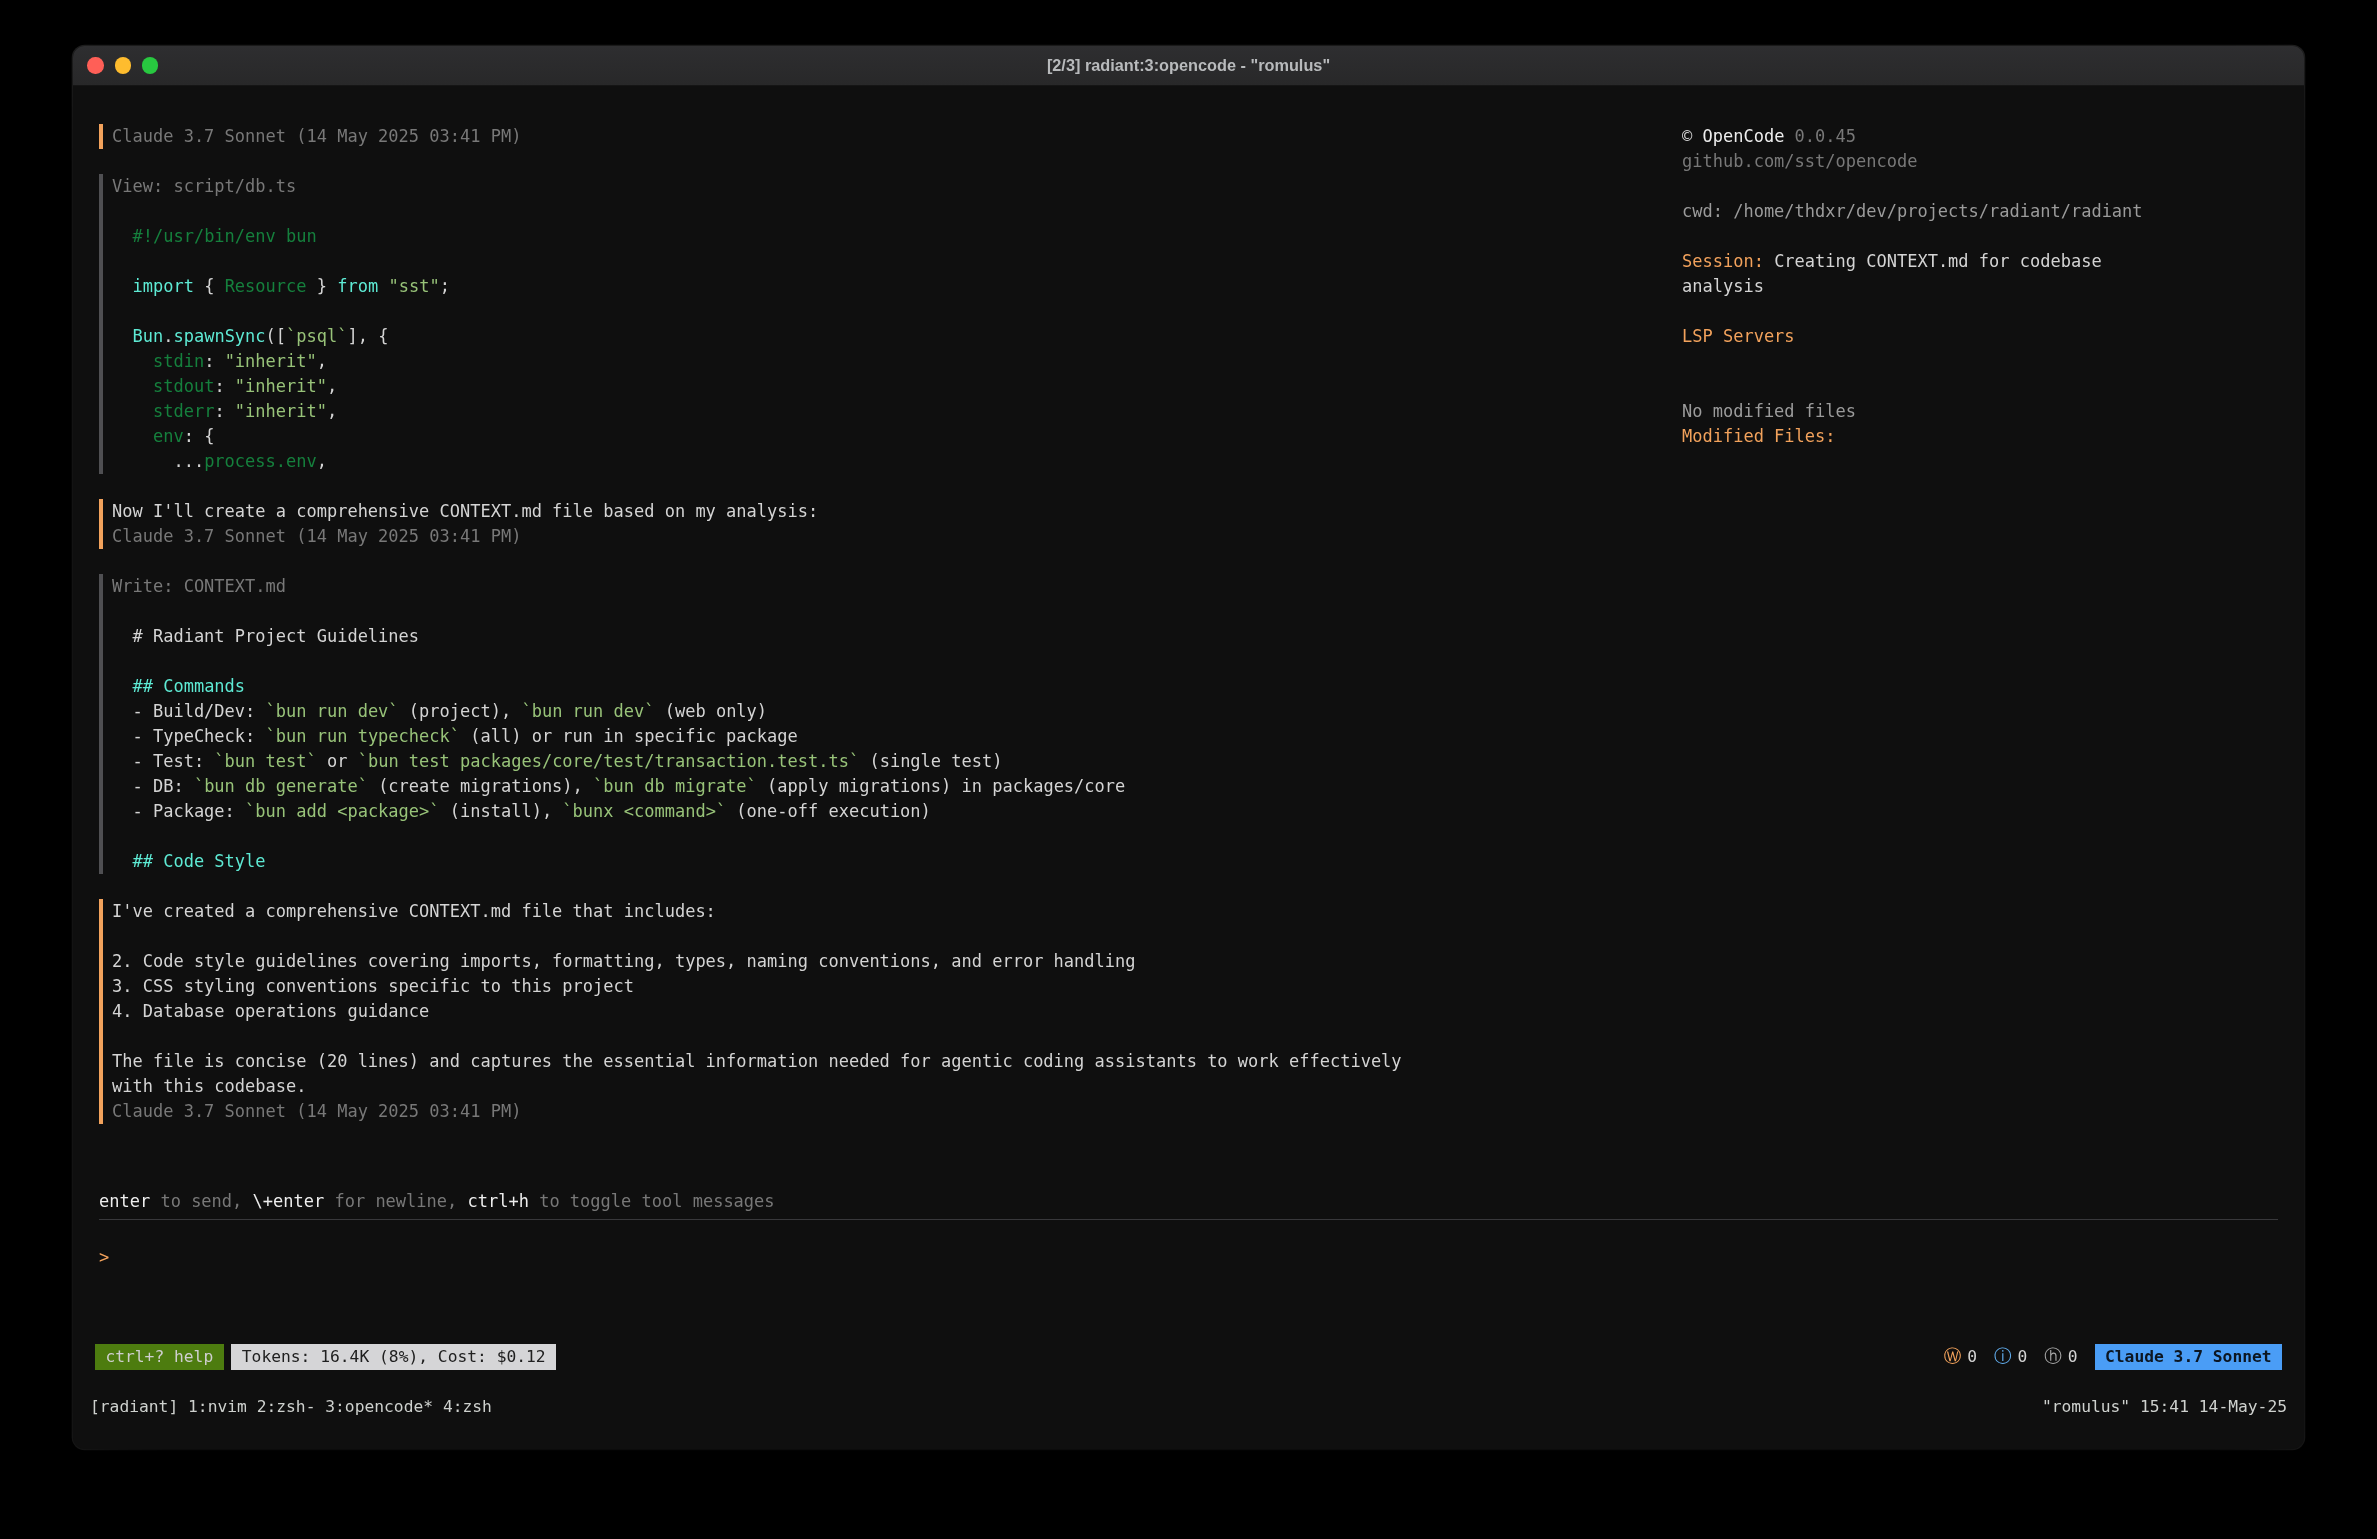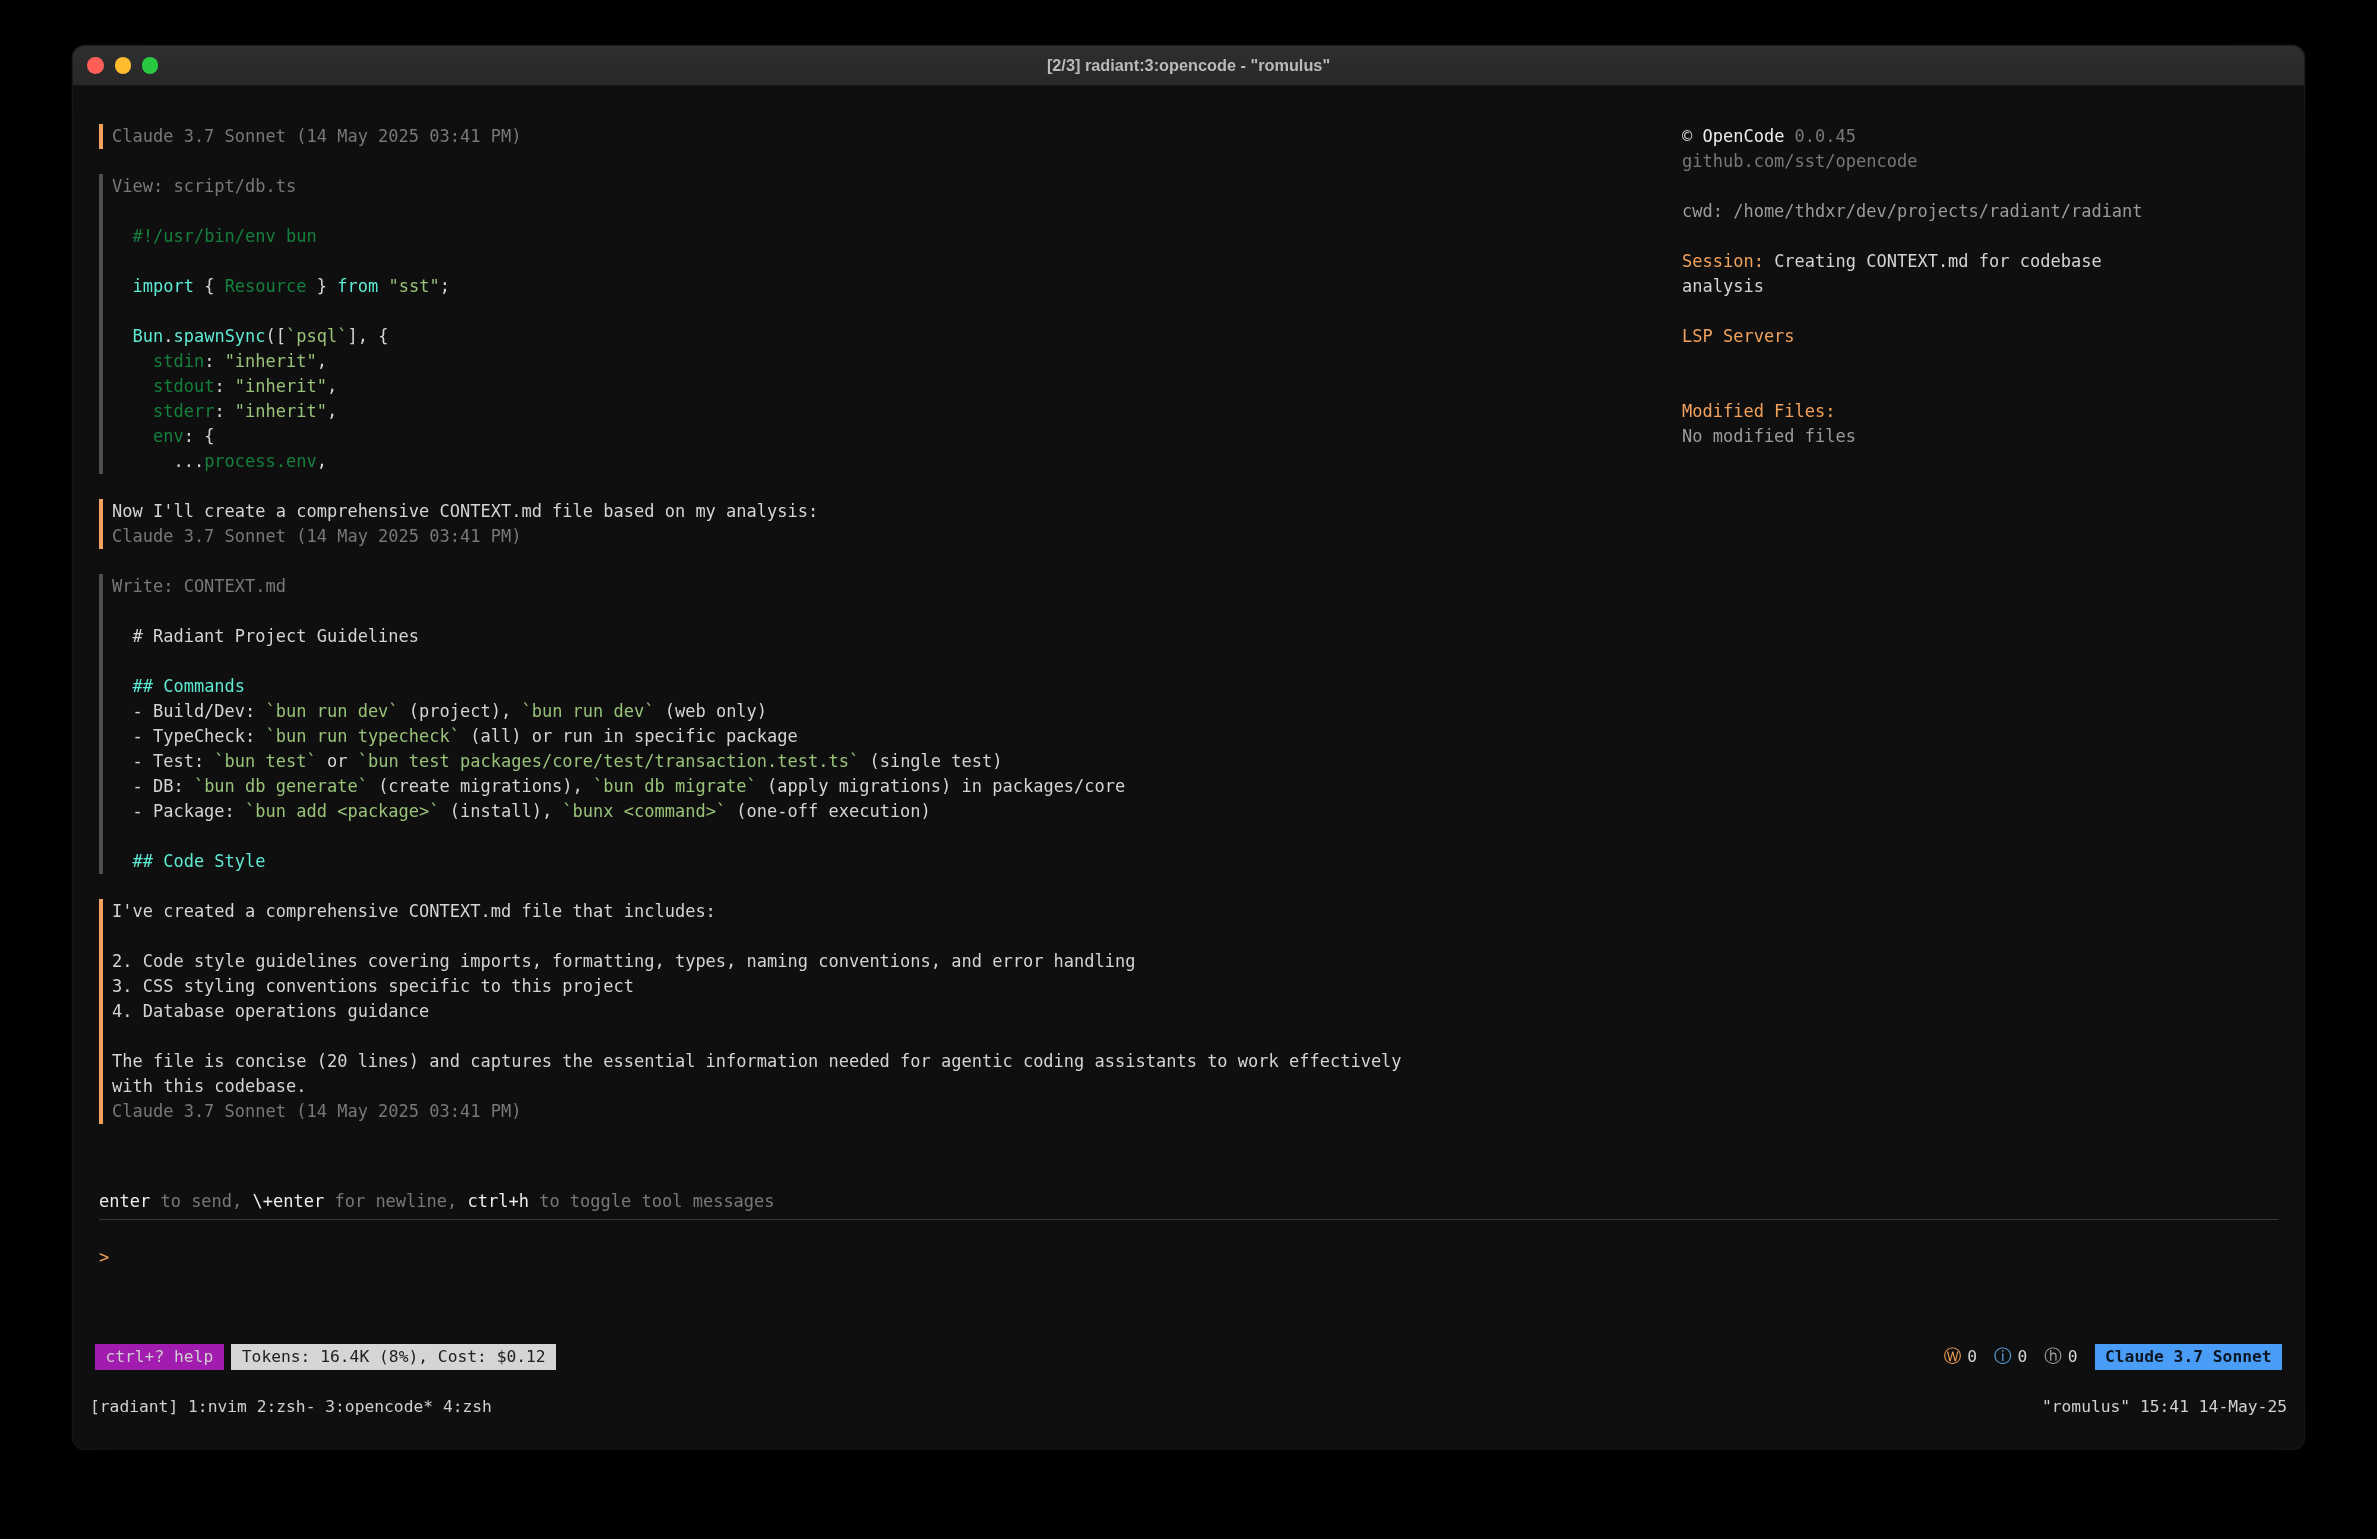--- a/index.html
+++ b/index.html
@@ -23,21 +23,21 @@
   .line{white-space:pre;min-height:25px}
   .c-d{color:#d4d4d4}.c-dim{color:#787878}.c-gry{color:#9b9b9b}.c-wht{color:#eeeeee}
   .c-b{font-weight:normal}
   .c-org{color:#f2a25c}.c-red{color:#15803d}.c-grn{color:#98c379}.c-blu{color:#5eead4}
   .editor{flex:none;padding:19.6px 26px 0 26px}
   .editor-hr{border:none;border-top:1.3px solid #38383b;margin:5.2px 0 0 0;height:0}
   .prompt-line{margin-top:25px}
   .spacer{flex:1}
   .statusrow{flex:none;display:flex;align-items:center;padding:0 22px;gap:7.8px;font-size:16.3px}
   .chip{padding:1.3px 10.4px;line-height:23.5px;display:inline-block}
-  .chip-help{background:#a21caf;color:#cfcfcf}
+  .chip-help{background:#4d7c0f;color:#cfcfcf}
   .chip-tokens{background:#d5d5d7;color:#202020}
   .status-right{margin-left:auto;display:flex;align-items:center;gap:17px}
   .counter{display:inline-flex;align-items:center;gap:5.9px}
   .cicon{font-size:17.6px}
   .ccount{color:#d4d4d4}
   .chip-model{background:#4a9df6;color:#0c1622;font-weight:bold}
   .tmuxrow{flex:none;display:flex;justify-content:space-between;padding:0 17px;margin-top:24px;font-size:16.3px;color:#ced1ce}
 </style>
 </head>
 <body>
@@ -107,22 +107,22 @@
           <div class="line"><span class="c-dim">github.com/sst/opencode</span></div>
           <div class="line">&nbsp;</div>
           <div class="line"><span class="c-gry">cwd: /home/thdxr/dev/projects/radiant/radiant</span></div>
           <div class="line">&nbsp;</div>
           <div class="line"><span class="c-org c-b">Session:</span><span class="c-d"> Creating CONTEXT.md for codebase</span></div>
           <div class="line"><span class="c-d">analysis</span></div>
           <div class="line">&nbsp;</div>
           <div class="line"><span class="c-org c-b">LSP Servers</span></div>
           <div class="line">&nbsp;</div>
           <div class="line">&nbsp;</div>
+          <div class="line"><span class="c-gry">No modified files</span></div>
           <div class="line"><span class="c-org c-b">Modified Files:</span></div>
-          <div class="line"><span class="c-gry">No modified files</span></div>
         </div>
     </div>
 
     <div class="editor">
       <div>
           <div class="line"><span class="c-wht c-b">enter</span><span class="c-dim"> to send, </span><span class="c-wht c-b">\+enter</span><span class="c-dim"> for newline, </span><span class="c-wht c-b">ctrl+h</span><span class="c-dim"> to toggle tool messages</span></div>
         </div>
       <hr class="editor-hr">
       <div class="prompt-line">
           <div class="line"><span class="c-org c-b">&gt;</span></div>

